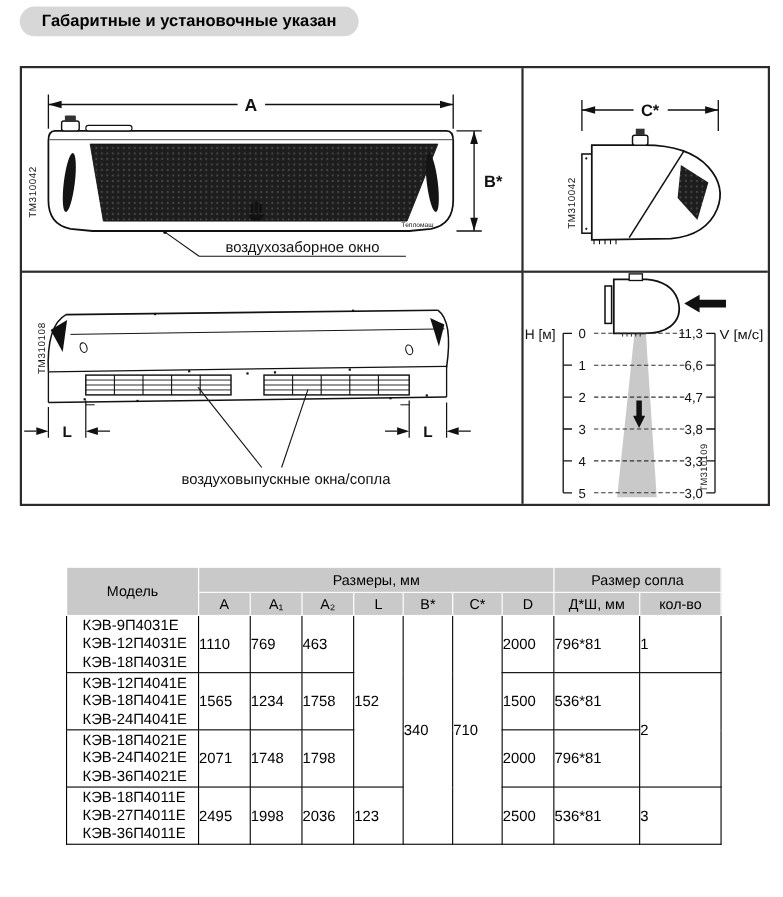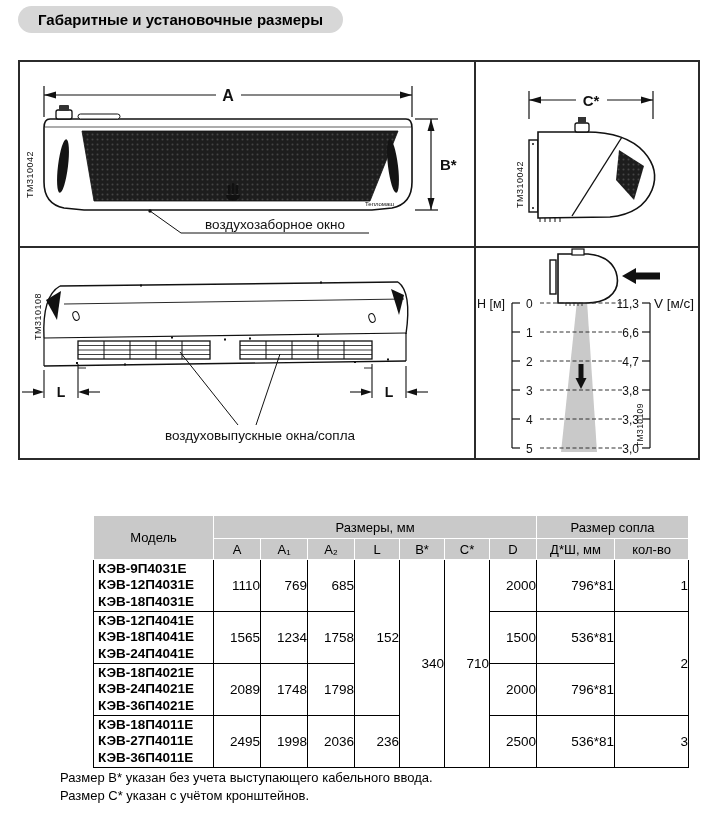--- a/index.html
+++ b/index.html
@@ -11,37 +11,37 @@
   .panel{position:absolute;left:18px;top:60px;width:682px;height:400px;
         border:2px solid #2b2b2b;box-sizing:border-box;
         display:grid;grid-template-columns:456px 1fr;grid-template-rows:186px 1fr;}
   .quad{position:relative;overflow:hidden;}
   .quad.tl{border-right:2px solid #2b2b2b;border-bottom:2px solid #2b2b2b;}
   .quad.tr{border-bottom:2px solid #2b2b2b;}
   .quad.bl{border-right:2px solid #2b2b2b;}
   svg{display:block;}
   svg text{fill:#111;font-family:"Liberation Sans",sans-serif;}
   .dims-table{position:absolute;left:60px;top:515px;width:595px;
-        border-collapse:collapse;table-layout:fixed;font-size:13.5px;margin-left:33px;}
+        border-collapse:collapse;table-layout:fixed;font-size:13.5px;}
   .dims-table thead th{background:#c9c9c9;border:1px solid #fff;
         font-weight:normal;font-size:13px;padding:0;}
   .dims-table thead tr.grp th{height:22px;}
   .dims-table thead tr.sub th{height:20px;}
   .dims-table tbody tr{height:52px;}
-  .dims-table tbody td{border:1px solid #000;text-align:right;
+  .dims-table tbody td{border:1px solid #000;text-align:left;
         vertical-align:middle;padding:0;background:#fff;}
-  .dims-table td.model{text-align:left;padding-left:4px;line-height:16.5px;font-weight:bold;}
+  .dims-table td.model{text-align:left;padding-left:14px;line-height:16.5px;}
   .footnotes{position:absolute;left:60px;top:769px;font-size:13px;line-height:18px;}
 </style>
 </head>
 <body>
 
 <div class="page">
 
-  <div class="title-pill">Габаритные и установочные размеры</div>
+  <div class="title-pill">Габаритные и установочные указан</div>
 
   <div class="panel">
 
     <div class="quad tl">
       <svg width="454" height="184" viewBox="0 0 454 184">
         <defs>
           <pattern id="dotsA" width="5" height="5" patternUnits="userSpaceOnUse">
             <rect width="5" height="5" fill="#1d1d1d"></rect>
             <circle cx="2.5" cy="2.5" r="1" fill="#454545"></circle>
           </pattern>
@@ -283,21 +283,21 @@
     </thead>
     <tbody>
       <tr>
         <td class="model">
           <div>КЭВ-9П4031Е</div>
           <div>КЭВ-12П4031Е</div>
           <div>КЭВ-18П4031Е</div>
         </td>
         <td>1110</td>
         <td>769</td>
-        <td>685</td>
+        <td>463</td>
         <td rowspan="3">152</td>
         <td rowspan="4">340</td>
         <td rowspan="4">710</td>
         <td>2000</td>
         <td>796*81</td>
         <td>1</td>
       </tr>
       <tr>
         <td class="model">
           <div>КЭВ-12П4041Е</div>
@@ -310,41 +310,37 @@
         <td>1500</td>
         <td>536*81</td>
         <td rowspan="2">2</td>
       </tr>
       <tr>
         <td class="model">
           <div>КЭВ-18П4021Е</div>
           <div>КЭВ-24П4021Е</div>
           <div>КЭВ-36П4021Е</div>
         </td>
-        <td>2089</td>
+        <td>2071</td>
         <td>1748</td>
         <td>1798</td>
         <td>2000</td>
         <td>796*81</td>
       </tr>
       <tr>
         <td class="model">
           <div>КЭВ-18П4011Е</div>
           <div>КЭВ-27П4011Е</div>
           <div>КЭВ-36П4011Е</div>
         </td>
         <td>2495</td>
         <td>1998</td>
         <td>2036</td>
-        <td>236</td>
+        <td>123</td>
         <td>2500</td>
         <td>536*81</td>
         <td>3</td>
       </tr>
     </tbody>
   </table>
 
-  <div class="footnotes">
-    <div>Размер В* указан без учета выступающего кабельного ввода.</div>
-    <div>Размер С* указан с учётом кронштейнов.</div>
-  </div>
 
 </div>
 
 </body></html>

